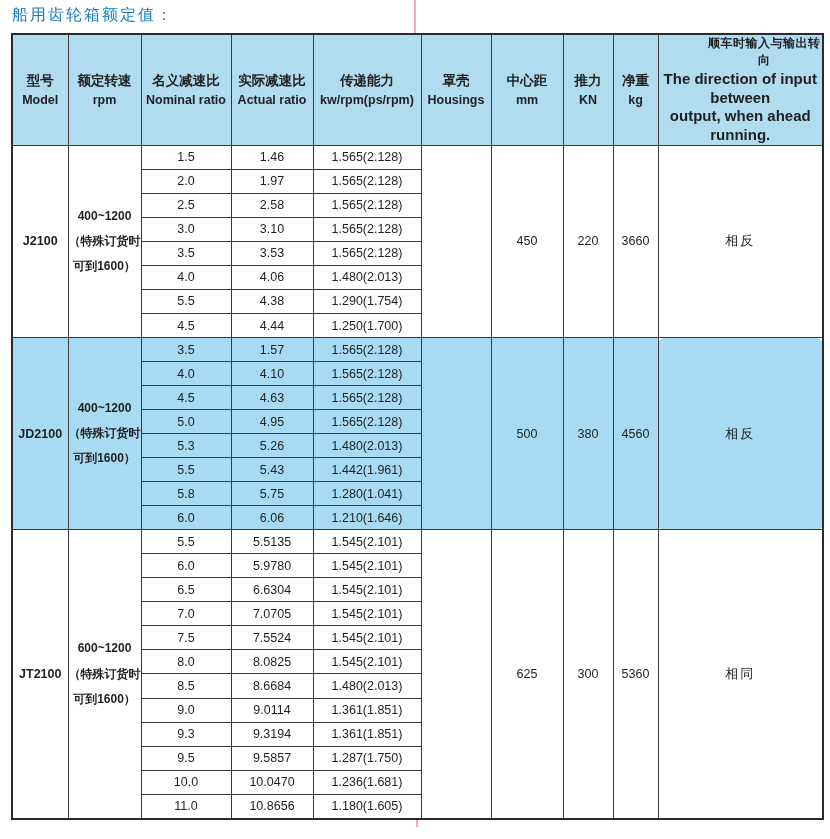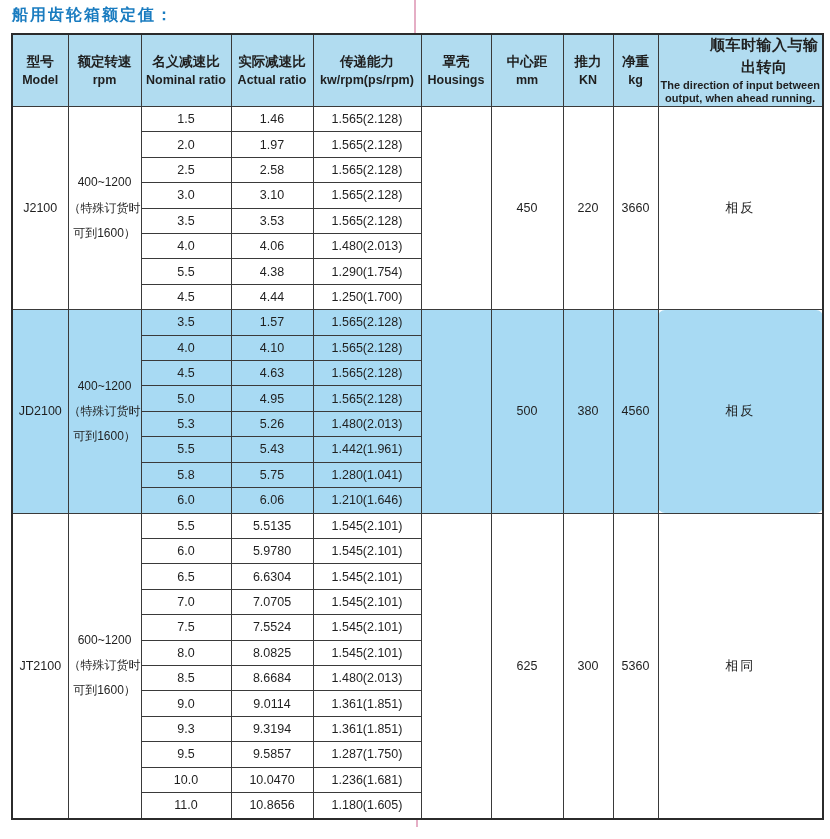--- a/index.html
+++ b/index.html
@@ -6,21 +6,21 @@
   .page{
     position:relative;
     width:830px;height:839px;
     background:#ffffff;
     font-family:"Liberation Sans","DejaVu Sans",sans-serif;
     color:#1f1f1f;
     overflow:hidden;
   }
   .title{
     position:absolute;left:12px;top:5px;
-    font-size:16px;font-weight:bold;
+    font-size:16px;font-weight:normal;
     letter-spacing:2px;
     color:var(--title-color,#1a7cc0);
     font-family:"Liberation Serif","DejaVu Serif",serif;
   }
   .pink-line{
     position:absolute;width:2px;background:var(--pink,#e5aec5);
   }
   .pink-line.top{left:414px;top:0;height:33px;}
   .pink-line.bottom{left:416px;top:820px;height:7px;}
   table.ratings{
@@ -37,28 +37,28 @@
     overflow:hidden;
   }
   thead tr{height:34px;}
   thead th{
     background:var(--header-bg,#b1dcf0);
     font-weight:bold;
     line-height:1.45;
   }
   thead .zh{display:block;font-size:13.5px;font-family:"Liberation Serif","DejaVu Serif",serif;}
   thead .en{display:block;font-size:12.5px;white-space:pre-line;}
-  thead th.dir-head .zh{font-size:15px;letter-spacing:0.5px;padding-left:48px;}
-  thead th.dir-head .en{font-size:11px;line-height:1.25;}
+  thead th.dir-head .zh{font-size:12px;letter-spacing:0.5px;padding-left:48px;}
+  thead th.dir-head .en{font-size:15px;line-height:1.25;}
   tbody td{
     font-size:12.5px;
     background:#ffffff;
   }
   tbody tr.hl td{background:var(--hl-bg,#a8daf3);}
-  td.model-cell, td.rated-speed-cell{font-weight:normal;}
+  td.model-cell, td.rated-speed-cell{font-weight:bold;}
   td.rated-speed-cell{white-space:pre-line;line-height:2.1;font-size:12px;}
   td.direction-cell{font-size:13px;letter-spacing:2px;font-family:Liberation Mono, monospace;border-radius:7px;}
 </style>
 </head>
 <body>
 
 <div class="page" style="--title-color: #1a7cc0; --header-bg: #b1dcf0; --hl-bg: #a8daf3; --pink: #e5aec5;">
   <div class="title">船用齿轮箱额定值：</div>
   <div class="pink-line top"></div>
   <div class="pink-line bottom"></div>

